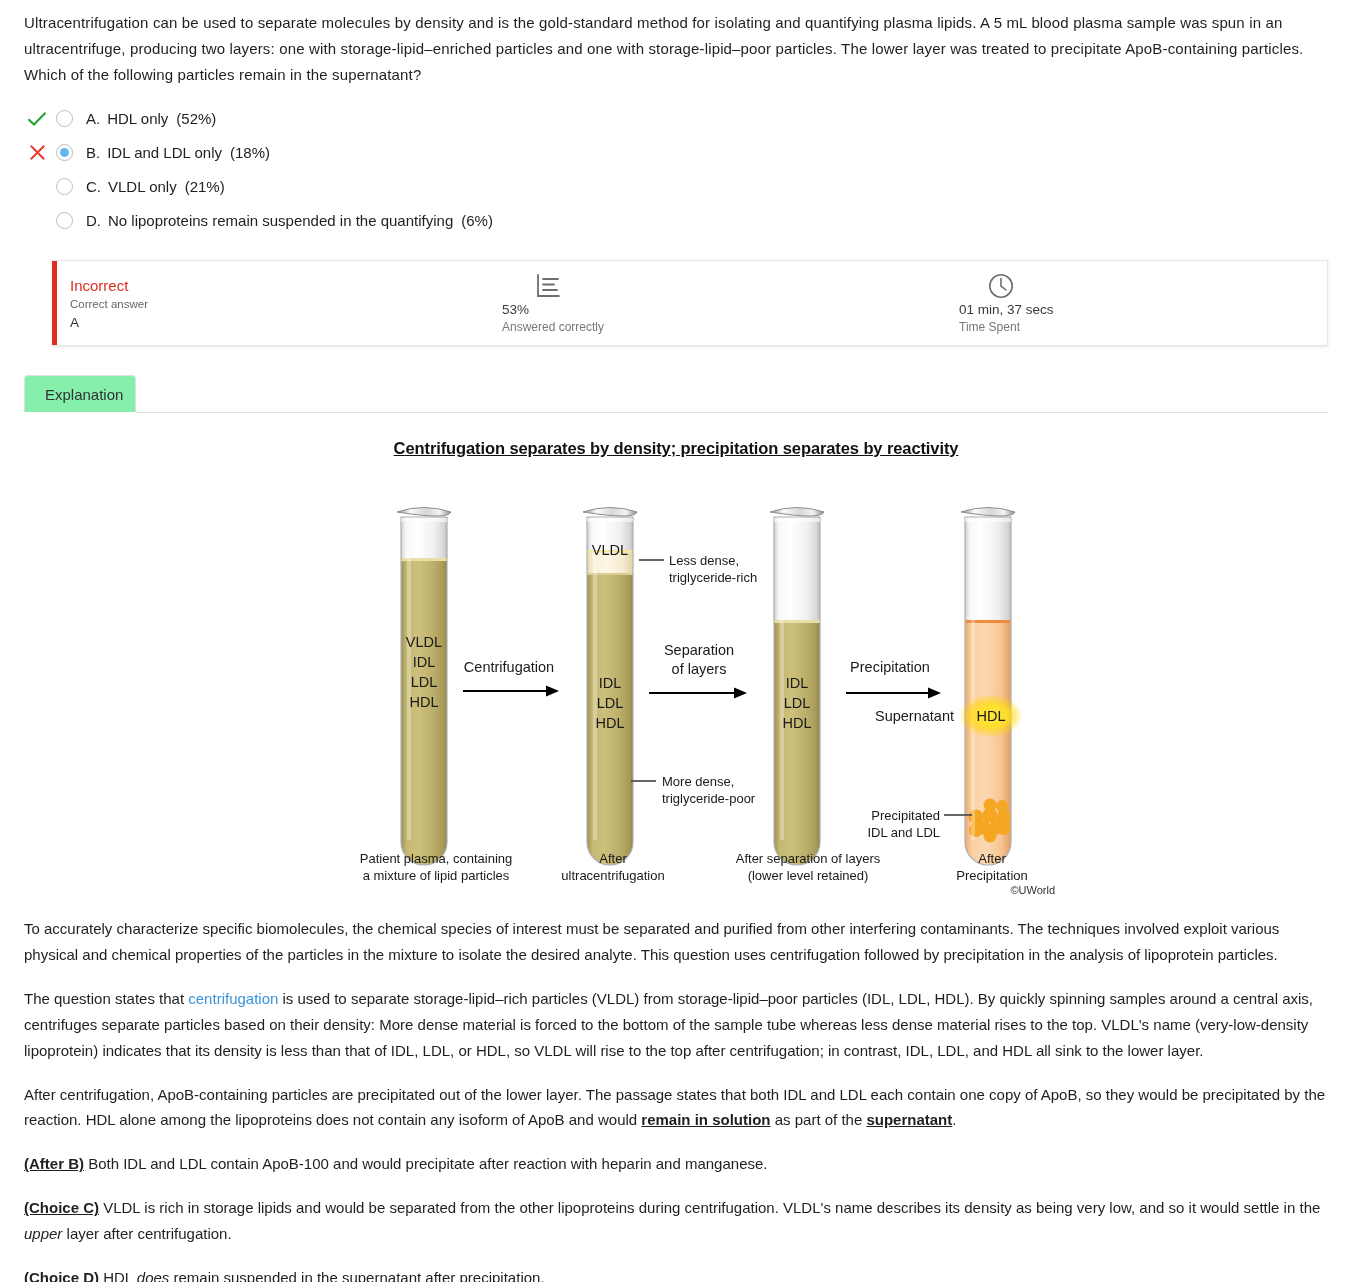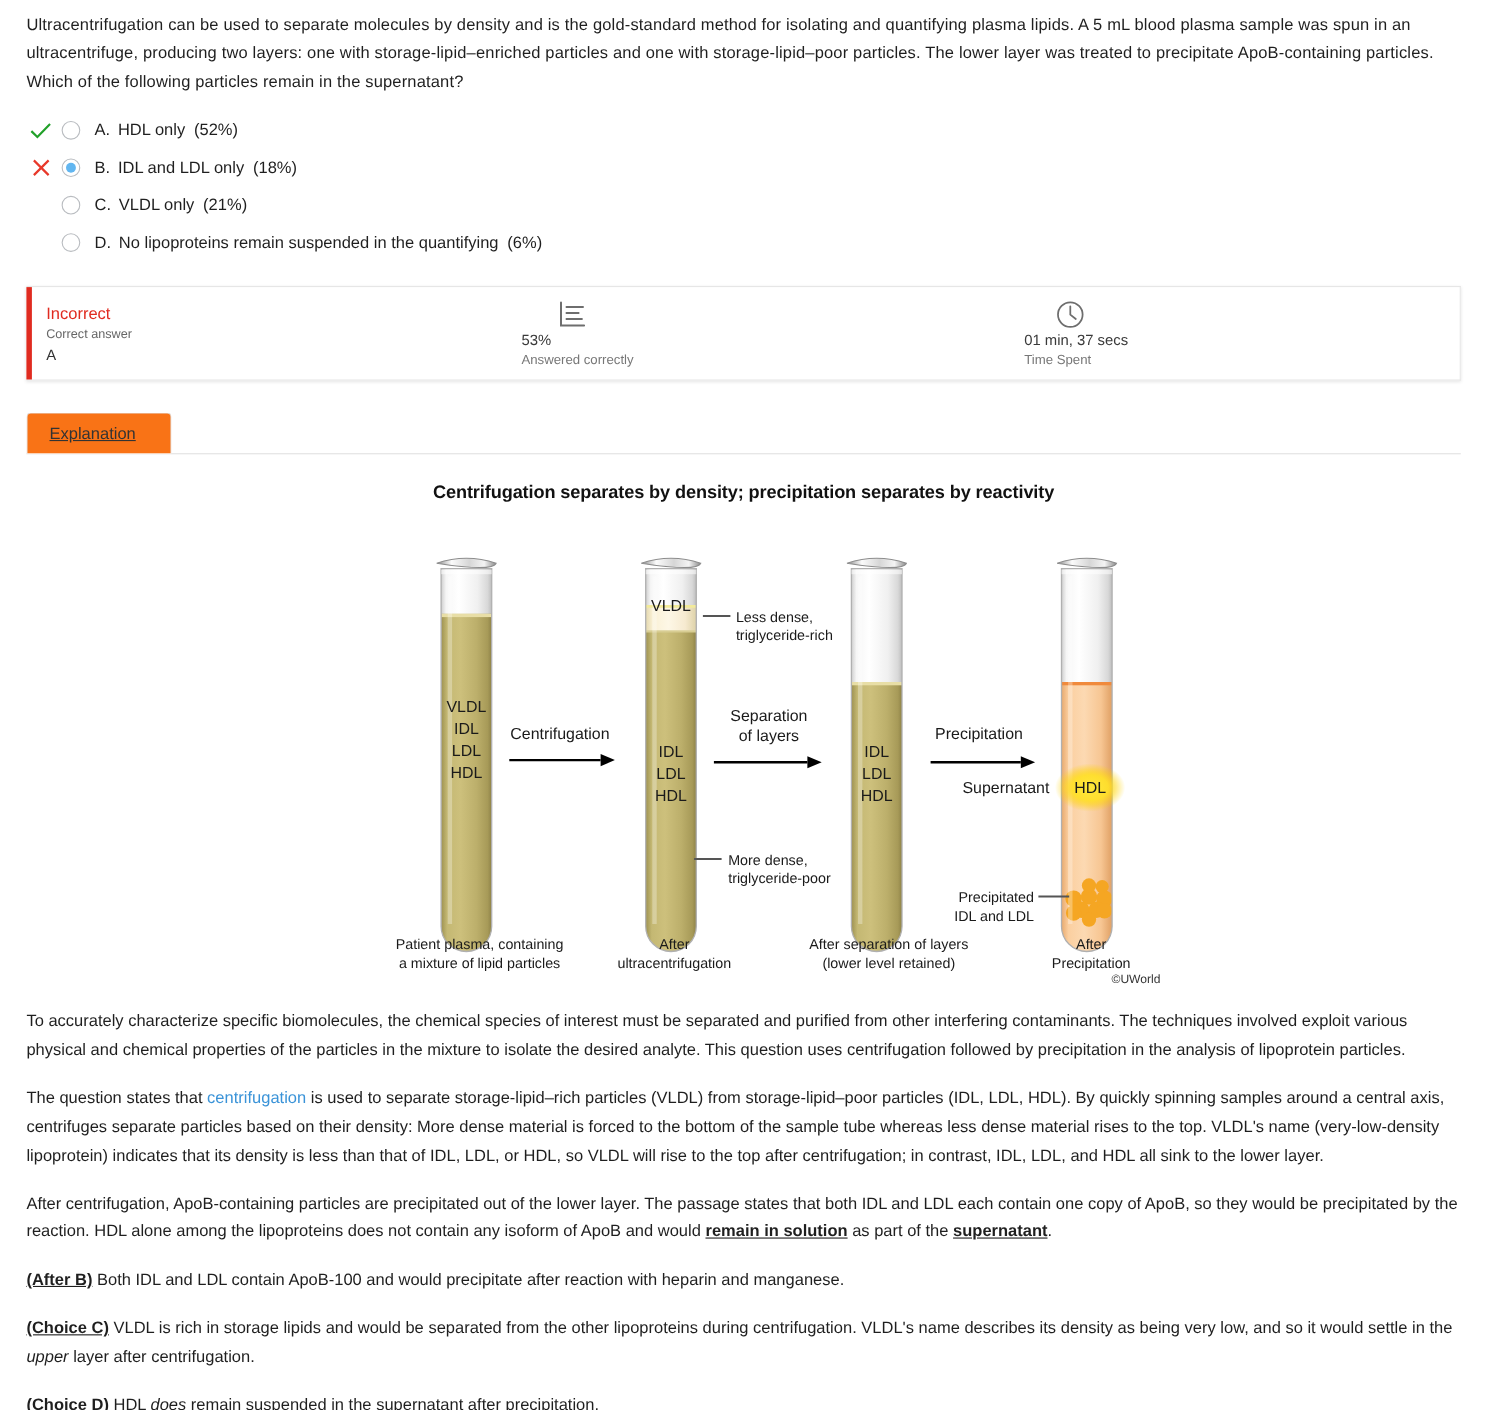--- a/index.html
+++ b/index.html
@@ -65,20 +65,21 @@
   .resultbar {
     margin-top: 22px;
     border: 1px solid #e6e6e6;
     border-left: none;
     background: #fff;
     height: 86px;
     display: flex;
     align-items: center;
     box-shadow: 0 1px 3px rgba(0,0,0,.10);
     position: relative;
+    margin-left: 28px;
   }
   .resultbar::before {
     content:"";
     position:absolute; left:0; top:0; bottom:0;
     width: 5px; background: #e02b20;
   }
   .res-left { padding-left: 18px; width: 430px; }
   .res-incorrect { color: #e02b20; font-size: 15px; line-height: 1.35; }
   .res-sub { color: #666; font-size: 11.5px; line-height: 1.5; }
   .res-letter { color: #333; font-size: 13.5px; margin-top: 2px; }
@@ -94,38 +95,38 @@
   .tabs {
     margin-top: 25px;
     display: flex;
     align-items: flex-end;
     border-bottom: 1px solid #e2e2e2;
     height: 42px;
   }
   .tab {
     border: 1px solid #e2e2e2;
     border-bottom: 1px solid #fff;
-    background: #f97316;
+    background: #86efac;
     border-radius: 4px 4px 0 0;
-    padding: 10px 32px 9px 20px;
+    padding: 10px 12px 9px 20px;
     font-size: 15px;
     color: #333;
     margin-bottom: -1px;
-    text-decoration: underline;
   }
 
   
   .figure { padding: 26px 0 4px 0; }
   .fig-title {
     text-align: center;
     font-size: 16.5px;
     font-weight: bold;
     color: #111;
     margin-bottom: 14px;
     letter-spacing: -.1px;
+    text-decoration: underline;
   }
   .fig-wrap { position: relative; width: 1352px; height: 430px; margin: 0 auto; }
   .fig-wrap svg { display:block; }
 
   
   .body-text { padding-top: 10px; }
   .para {
     font-size: 15px;
     line-height: 1.73;
     color: #1f1f1f;

